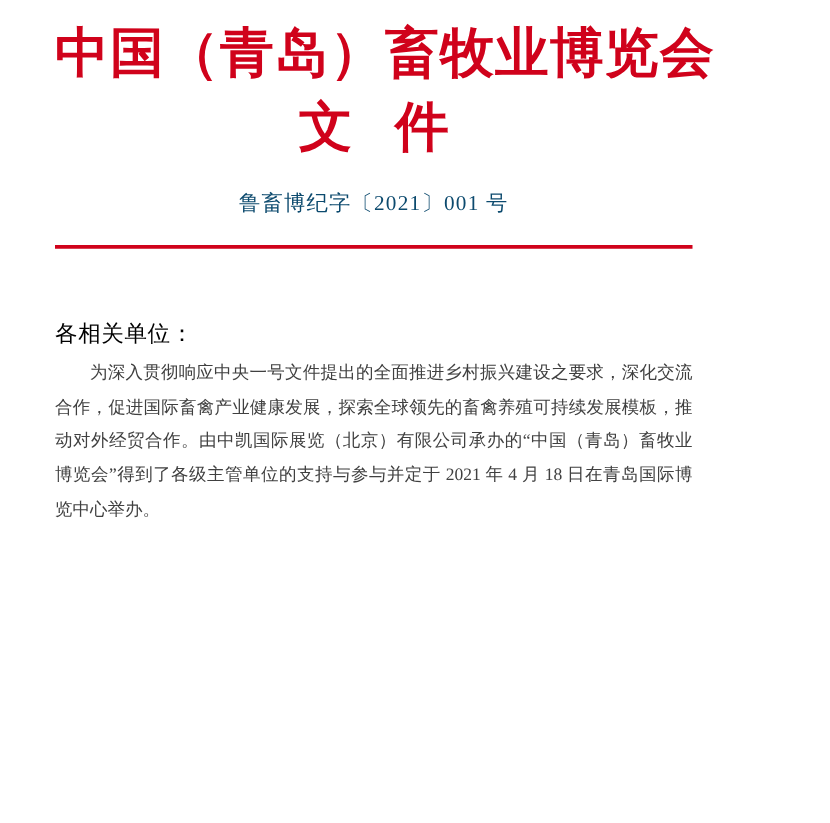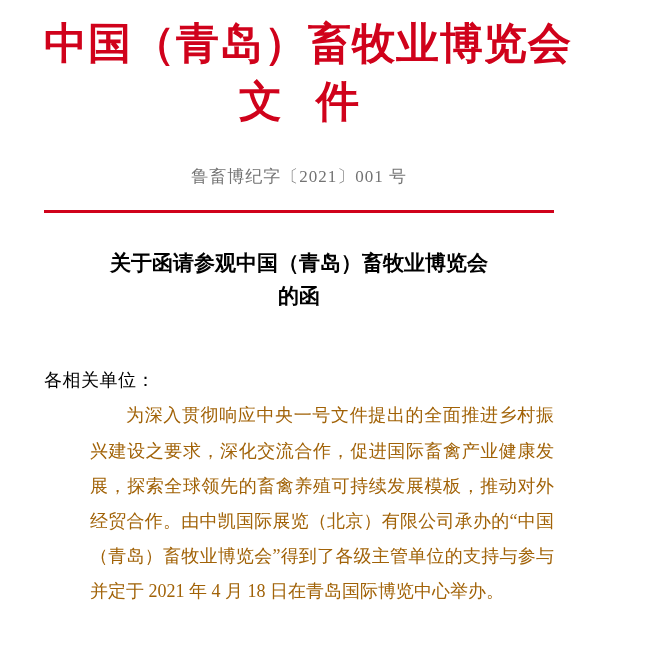--- a/index.html
+++ b/index.html
@@ -38,22 +38,22 @@
     font-size: 43px;
     line-height: 1.25;
     letter-spacing: 34px;
     text-indent: 34px;
     margin-top: 8px;
     font-family: Liberation Mono, monospace;
   }
   .doc-number {
     text-align: center;
     font-size: 17px;
-    color: #737373;
-    margin-top: 34px;
+    color: #0c4a6e;
+    margin-top: 20px;
     letter-spacing: 1px;
   }
   .red-rule {
     margin-top: 22px;
     height: 3px;
     background: #d0021b;
     width: 100%;
   }
   .subject {
     text-align: center;
@@ -71,50 +71,45 @@
     display: block;
     text-align: center;
   }
   .salutation {
     font-size: 18px;
     color: #000000;
     margin-top: 56px;
     letter-spacing: 0.5px;
   }
   .body-text {
-    font-size: 18px;
-    color: #a16207;
+    font-size: 14px;
+    color: #404040;
     line-height: 1.95;
     margin-top: 6px;
     text-align: justify;
     text-justify: inter-ideograph;
-    margin-left: 46px;
   }
   .body-text p {
     margin: 0;
     text-indent: 2em;
   }
 </style>
 </head>
 <body>
 
 <div class="page">
 
   <div class="doc-header">
     <div class="doc-title-line1">中国（青岛）畜牧业博览会</div>
     <div class="doc-title-line2">文件</div>
     <div class="doc-number">鲁畜博纪字〔2021〕001 号</div>
   </div>
 
   <div class="red-rule"></div>
 
-  <div class="subject">
-    <span class="ln">关于函请参观中国（青岛）畜牧业博览会</span>
-    <span class="ln2">的函</span>
-  </div>
 
   <div class="salutation">各相关单位：</div>
 
   <div class="body-text">
     <p>为深入贯彻响应中央一号文件提出的全面推进乡村振兴建设之要求，深化交流合作，促进国际畜禽产业健康发展，探索全球领先的畜禽养殖可持续发展模板，推动对外经贸合作。由中凯国际展览（北京）有限公司承办的“中国（青岛）畜牧业博览会”得到了各级主管单位的支持与参与并定于 2021 年 4 月 18 日在青岛国际博览中心举办。</p>
   </div>
 
 </div>
 
 </body></html>

